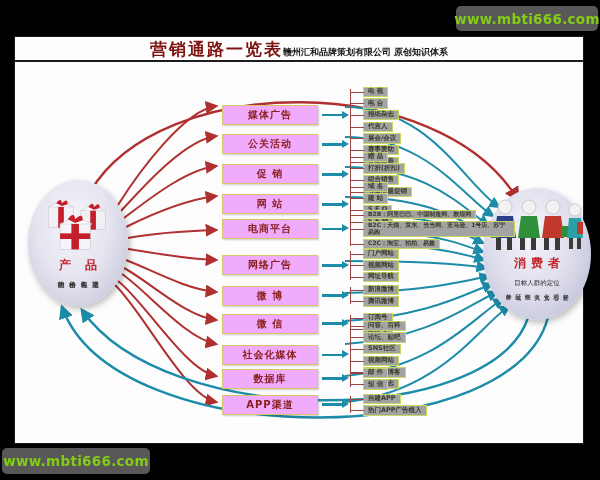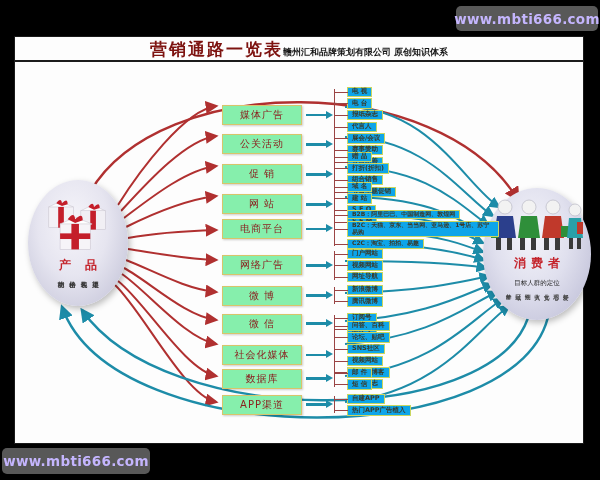--- a/index.html
+++ b/index.html
@@ -16,21 +16,21 @@
   }
   .titlebar{
     position:absolute;left:14px;top:38px;width:570px;height:24px;z-index:3;
     display:flex;justify-content:center;align-items:baseline;
     border-bottom:2px solid #1c1c1c;box-sizing:border-box;background:transparent;
   }
   .title{font-size:17px;font-weight:bold;color:#7d1310;letter-spacing:2px;}
   .subtitle{font-size:9px;font-weight:bold;color:#141414;margin-left:0;}
   
   .badge{
-    position:absolute;background:#585858;color:#c4b5fd;font-weight:bold;
+    position:absolute;background:#585858;color:#84cc16;font-weight:bold;
     font-size:13.5px;display:flex;align-items:center;justify-content:center;
     border-radius:5px;z-index:6;letter-spacing:0.3px;
   }
   .badge-top{right:2px;top:6px;width:142px;height:25px;}
   .badge-bottom{left:2px;bottom:6px;width:148px;height:26px;}
   
   svg.arrows{position:absolute;inset:0;width:600px;height:480px;z-index:1;}
   
   .ellipse{
     position:absolute;border-radius:50%;z-index:2;
@@ -53,42 +53,42 @@
   .attr{
     writing-mode:vertical-rl;text-orientation:upright;
     font-size:6.5px;font-weight:bold;color:#333;line-height:1;
     padding:0 2px;border-left:1.5px solid #c0392b;
   }
   .attr:last-child{border-right:1.5px solid #c0392b;}
   .consumer .attr{font-size:5.5px;padding:0 1.5px;color:#444;}
   
   .row{position:absolute;left:222px;display:flex;align-items:center;z-index:2;}
   .chbox{
-    width:78px;padding:2px 0;text-align:center;flex:0 0 auto;
-    background:#86efac;border:1px solid #d8c46a;
-    font-size:10px;font-weight:normal;color:#8b2020;letter-spacing:1px;
+    width:78px;padding:2px 8px;text-align:center;flex:0 0 auto;
+    background:#f0abfc;border:1px solid #d8c46a;
+    font-size:10px;font-weight:bold;color:#8b2020;letter-spacing:1px;
     box-shadow:1px 1px 2px rgba(0,0,0,0.2);white-space:nowrap;
   }
   .harrow{
     flex:0 0 auto;width:20px;height:2.6px;background:#1d8ca8;
     position:relative;margin:0 8px 0 4px;
   }
   .harrow::after{
     content:'';position:absolute;right:-7px;top:-3.3px;
     border-left:7px solid #1d8ca8;
     border-top:4.4px solid transparent;border-bottom:4.4px solid transparent;
   }
   .items{position:relative;padding-left:13px;display:flex;flex-direction:column;}
   .items::before{
     content:'';position:absolute;left:0;top:3px;bottom:3px;
     border-left:1.5px solid #9a4444;
   }
   .item{
     position:relative;width:fit-content;
-    background:#0ea5e9;color:#3a3a2a;border:0.5px solid #c9d660;
+    background:#a3a3a3;color:#3a3a2a;border:0.5px solid #c9d660;
     font-size:6.5px;font-weight:bold;line-height:1.15;
     padding:0.5px 4px;margin:0.6px 0;white-space:nowrap;
   }
   .item::before{
     content:'';position:absolute;left:-13.5px;top:50%;width:13px;height:0;
     border-top:1.3px solid #9a4444;
   }
   .row.wide .item{white-space:normal;max-width:142px;font-size:6px;}
 </style>
 </head>

